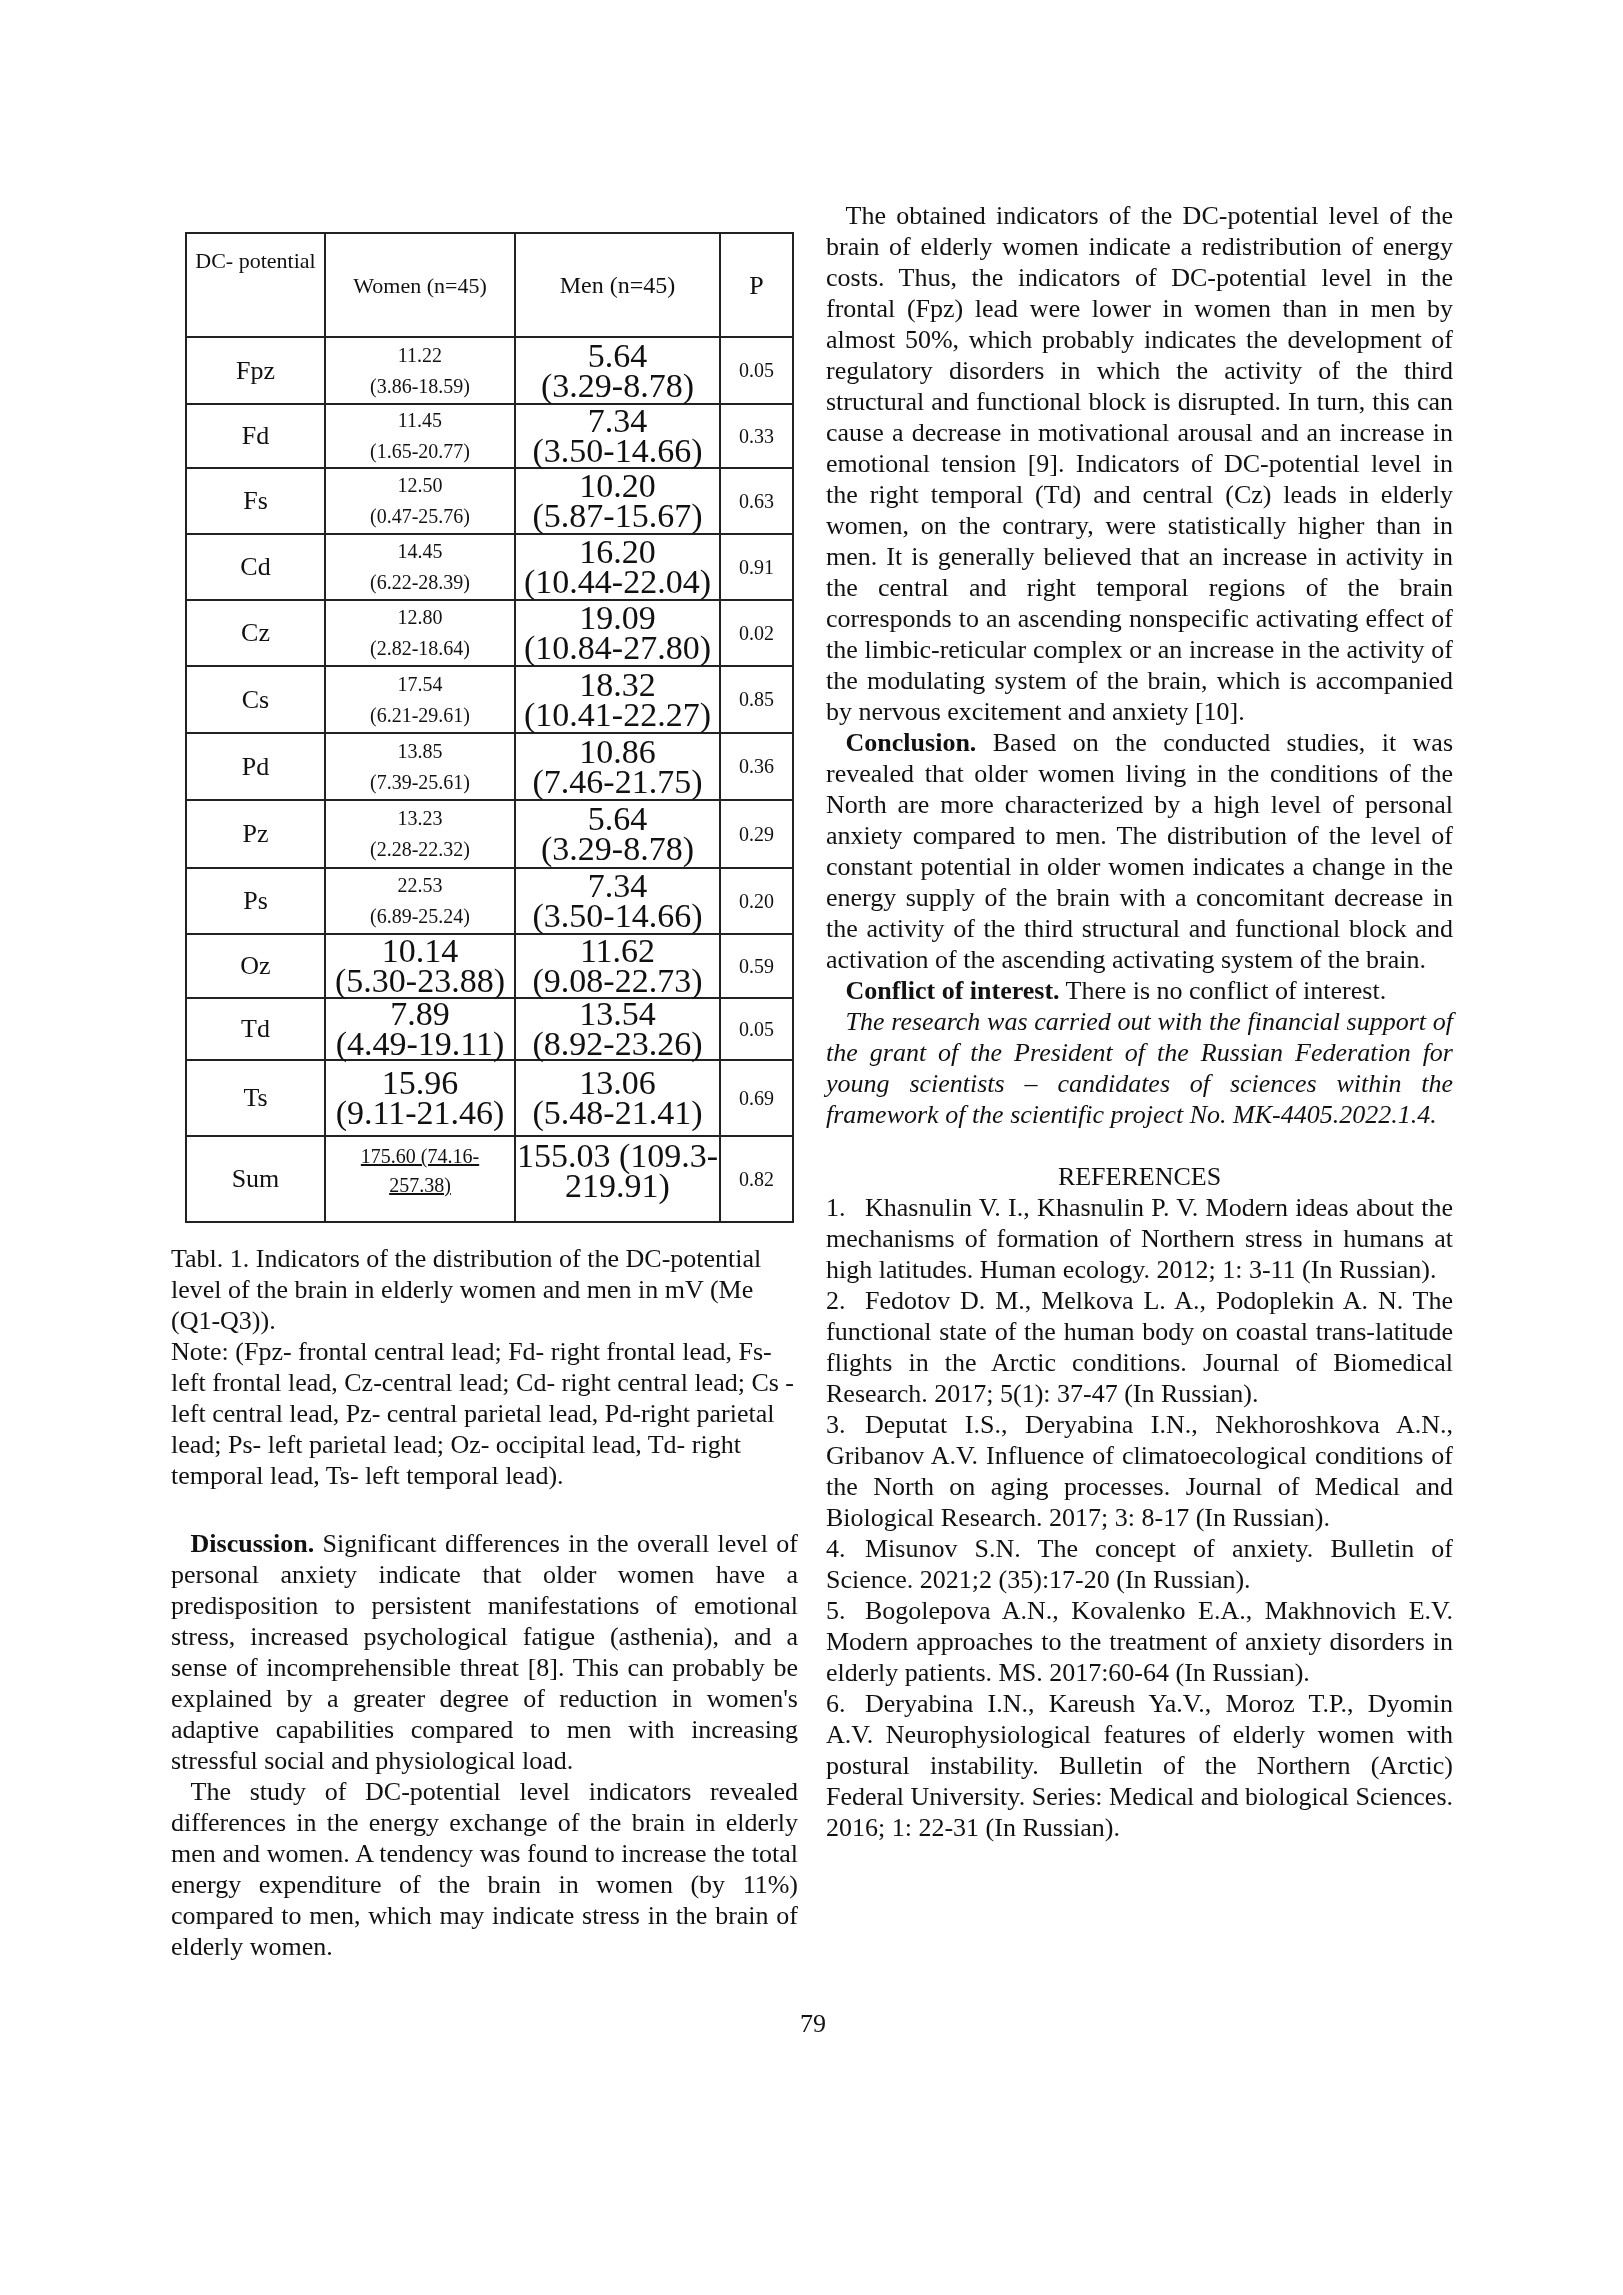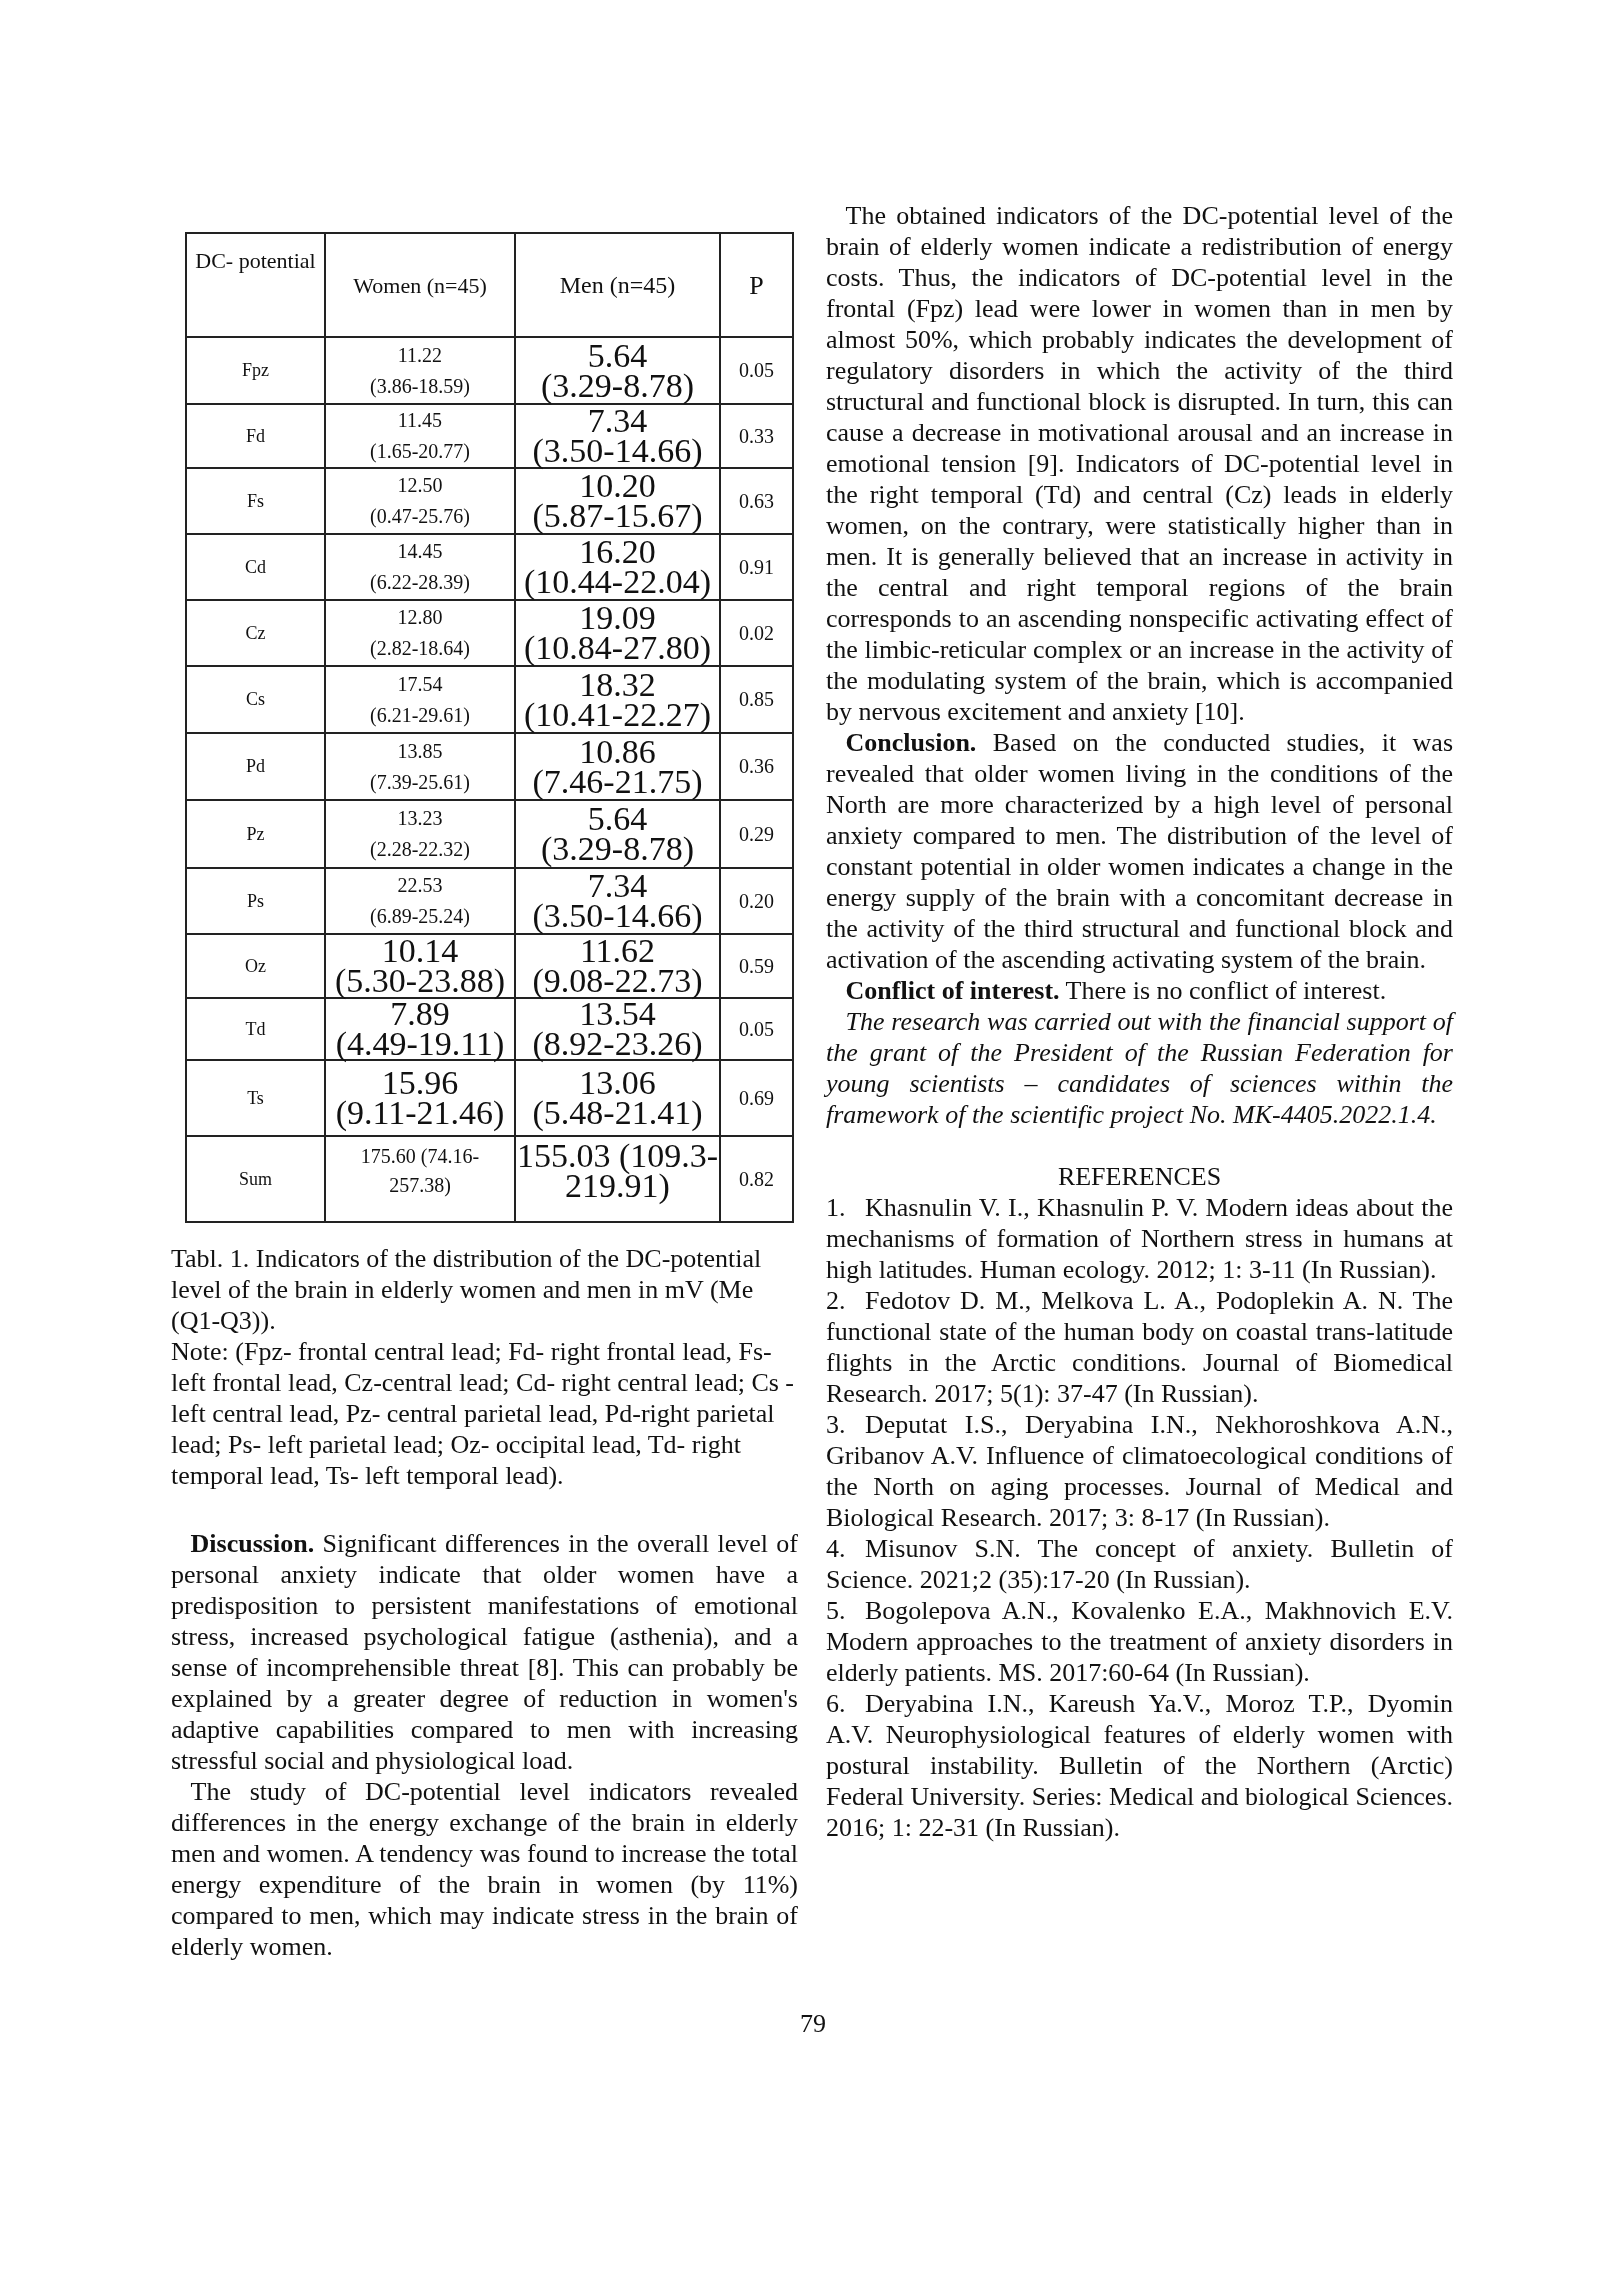--- a/index.html
+++ b/index.html
@@ -7,21 +7,21 @@
          font-family: "Liberation Serif", serif; color: #111111; }
   .page { position: absolute; left: 0; top: 0; width: 1623px; height: 2295px; }
 
   
   .dc-table { position: absolute; left: 185px; top: 232px; width: 607px;
               border-collapse: collapse; table-layout: fixed; }
   .dc-table td, .dc-table th { border: 2px solid #222; text-align: center; vertical-align: middle;
               padding: 0; font-weight: normal; }
   .dc-table th { font-size: 22px; line-height: 29px; }
   .dc-table th.p-head { font-size: 26px; }
-  .dc-table td.lead { font-size: 18px; margin-left: 34px; }
+  .dc-table td.lead { font-size: 26px; margin-left: 34px; }
   .dc-table td.val-s { font-size: 20px; line-height: 31px; }
   .dc-table td.val-l { font-size: 34px; line-height: 30px; }
   .dc-table td.p { font-size: 20px; }
   .dc-table .big-lead { font-size: 26px; }
   .dc-table td .line { display: block; }
 
   .col { position: absolute; font-size: 26px; line-height: 31px; text-align: justify; }
   .left-col { left: 171px; width: 627px; }
   .right-col { left: 826px; width: 627px; }
 
@@ -206,21 +206,21 @@
             <span class="line">(9.11-21.46)</span>
           </td>
       <td class="val-l">
             <span class="line">13.06</span>
             <span class="line">(5.48-21.41)</span>
           </td>
       <td class="p">0.69</td>
     </tr>
     <tr style="height:86px">
       <td class="lead">Sum</td>
-      <td class="val-s" style="vertical-align:top;padding-top:5.2px;line-height:29px;">
+      <td class="val-s" style="vertical-align:top;padding-top:5.2px;line-height:29px;text-decoration:underline;">
             <span class="line">175.60 (74.16-</span>
             <span class="line">257.38)</span>
           </td>
       <td class="val-l" style="vertical-align:top;padding-top:3.9px;line-height:30px;">
             <span class="line">155.03 (109.3-</span>
             <span class="line">219.91)</span>
           </td>
       <td class="p">0.82</td>
     </tr>
   </tbody>

